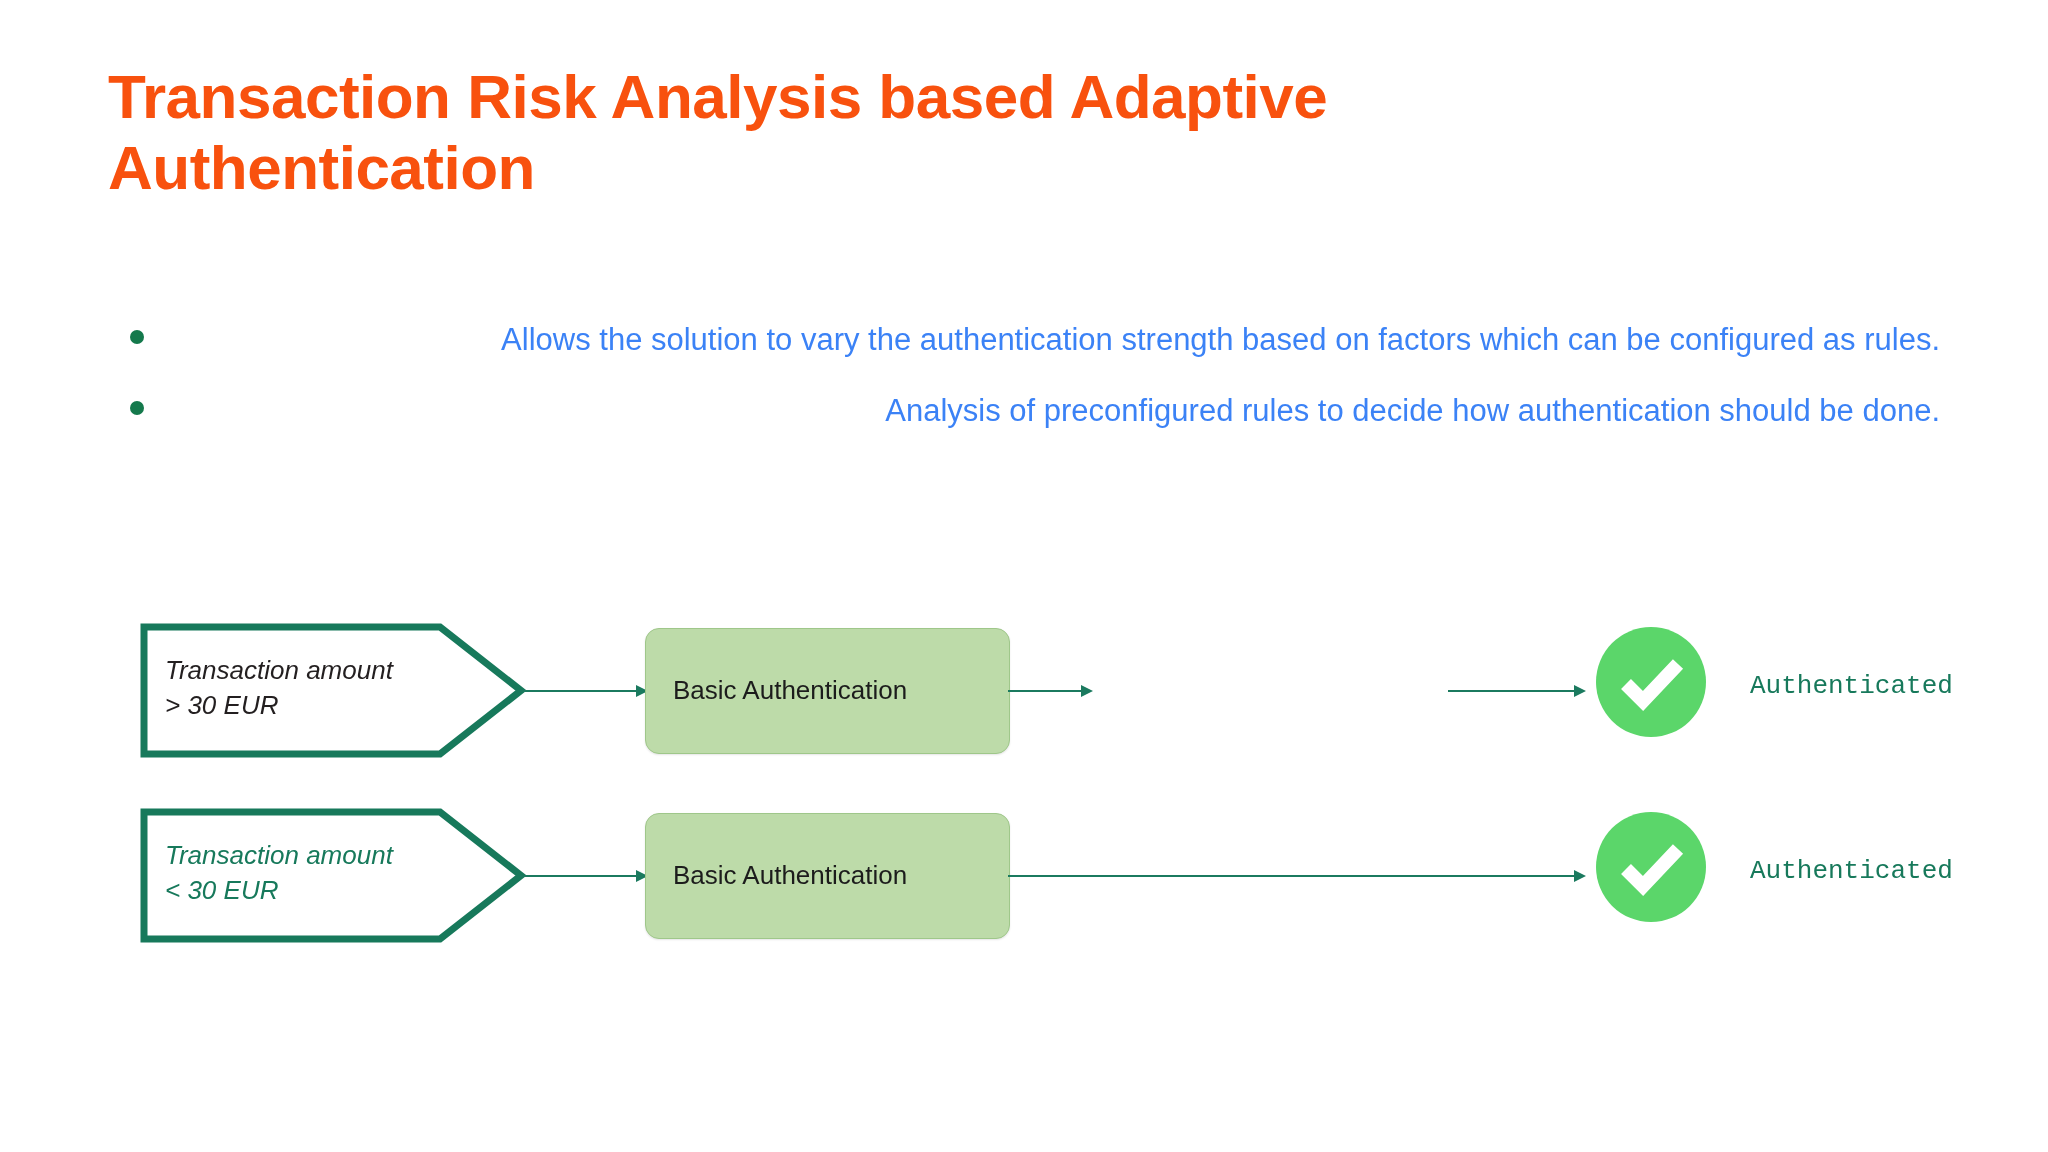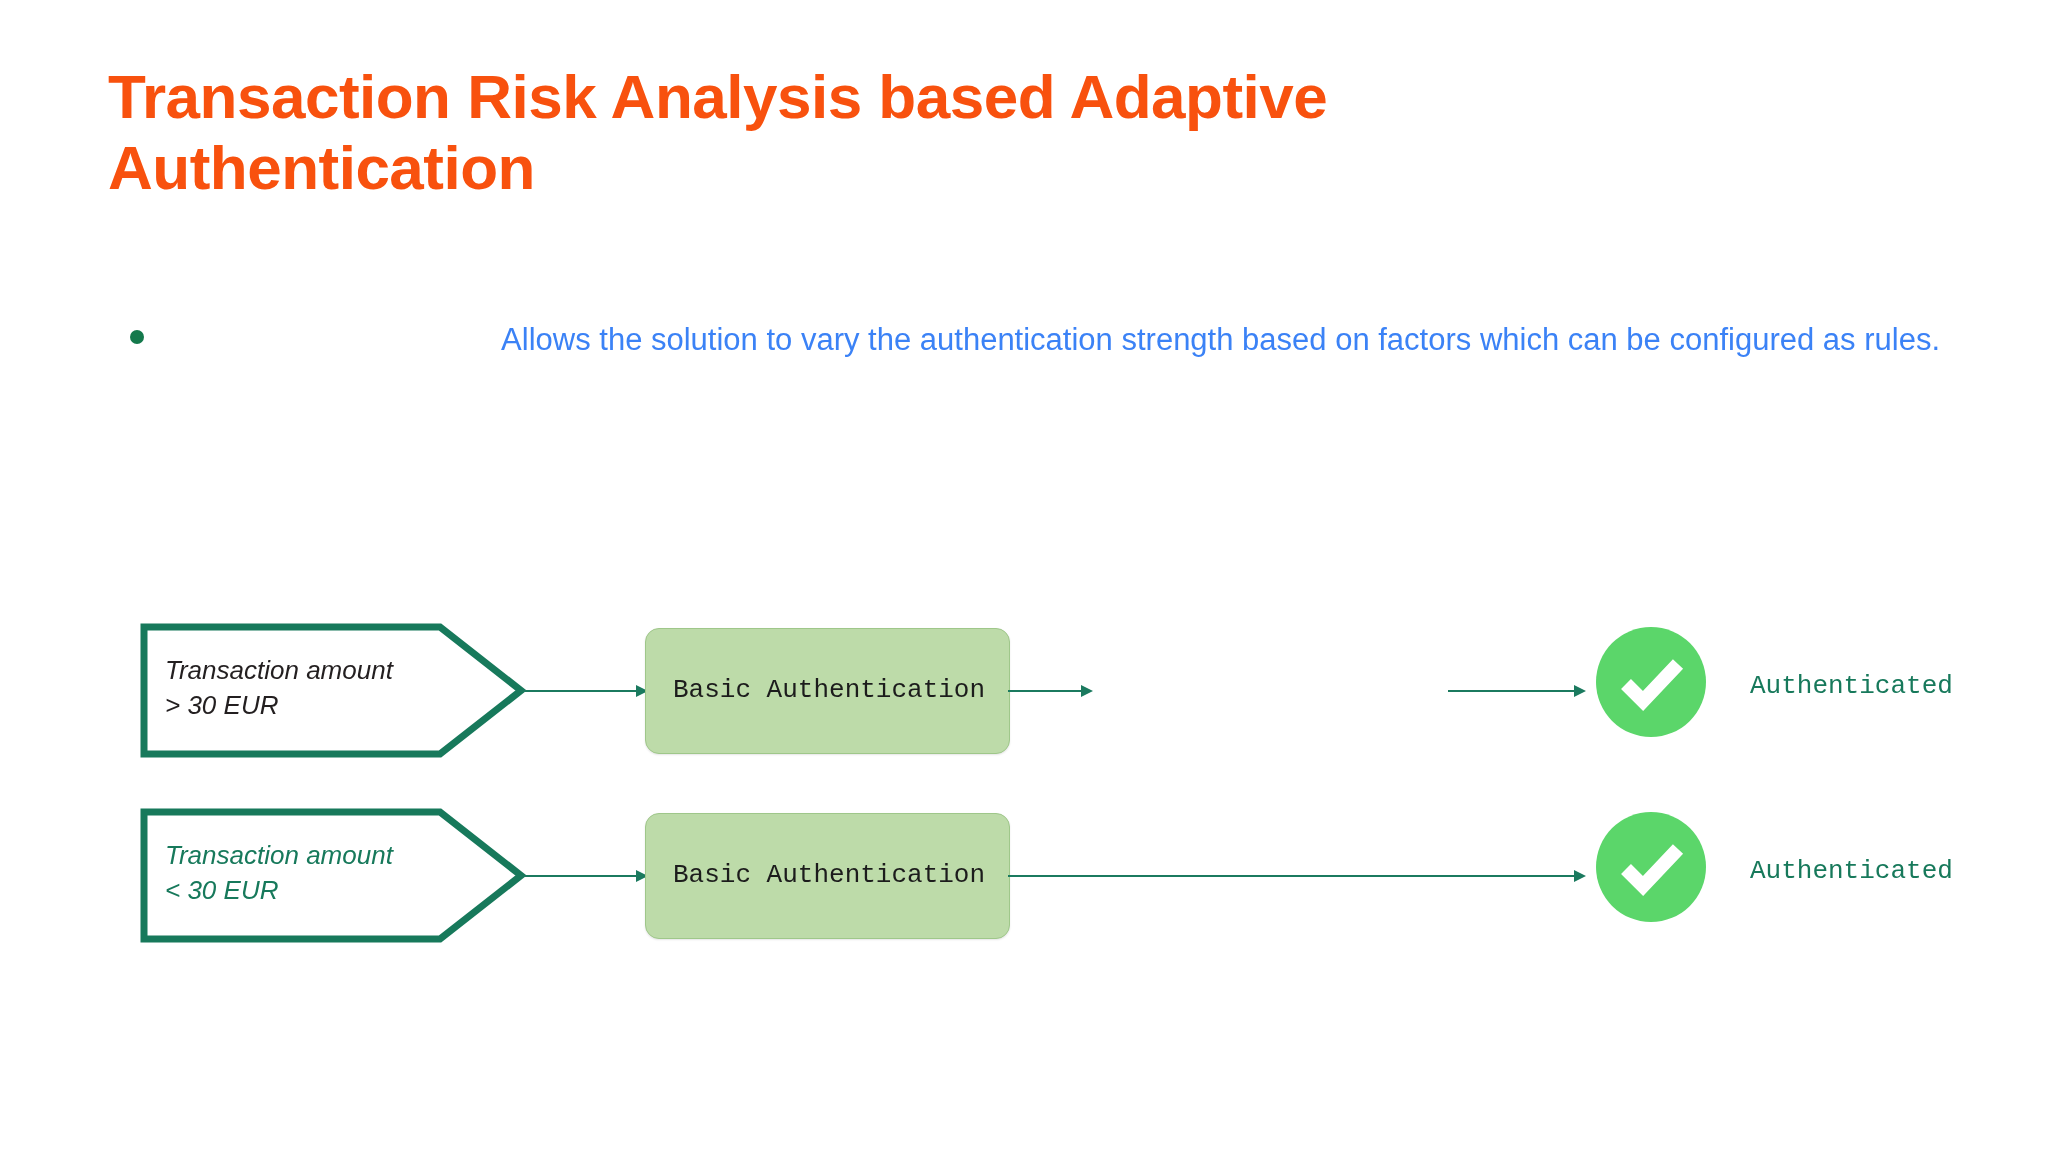--- a/index.html
+++ b/index.html
@@ -123,21 +123,21 @@
     box-sizing: border-box;
   }
   .proc-label {
     position: absolute;
     left: 27px;
     color: #1c1c1c;
     font-size: 26px;
     line-height: 1.36;
     white-space: pre-line;
   }
-  .proc-label.mid { top: 50%; transform: translateY(-50%); font-family: Liberation Mono, monospace; }
+  .proc-label.mid { top: 50%; transform: translateY(-50%); }
   .proc-label.top { top: 26px; }
 
   .box-basic-1 { left: 645px; width: 365px; }
   .box-sms-1   { left: 1090px; width: 360px; }
   .box-basic-2 { left: 645px; width: 365px; }
 
   
   .arrow {
     position: absolute;
     top: 62px;
@@ -193,20 +193,24 @@
 
 <div class="slide">
 
   <div class="title">Transaction Risk Analysis based Adaptive Authentication</div>
 
   <div class="bullets">
     <div class="bullet-row">
       <span class="bullet-dot"></span>
       <span class="bullet-text">Allows the solution to vary the authentication strength based on factors which can be configured as rules.</span>
     </div>
+    <div class="bullet-row">
+      <span class="bullet-dot"></span>
+      <span class="bullet-text">Analysis of preconfigured rules to decide how authentication should be done.</span>
+    </div>
   </div>
 
   <div class="diagram">
 
     <div class="flow-row row-1">
 
       <div class="chevron">
         <svg viewBox="0 0 385 135" preserveAspectRatio="none" aria-hidden="true">
           <path d="M4,4 L300,4 L381,67.5 L300,131 L4,131 Z" fill="#ffffff" stroke="#17795b" stroke-width="7" stroke-linejoin="miter"></path>
         </svg>

